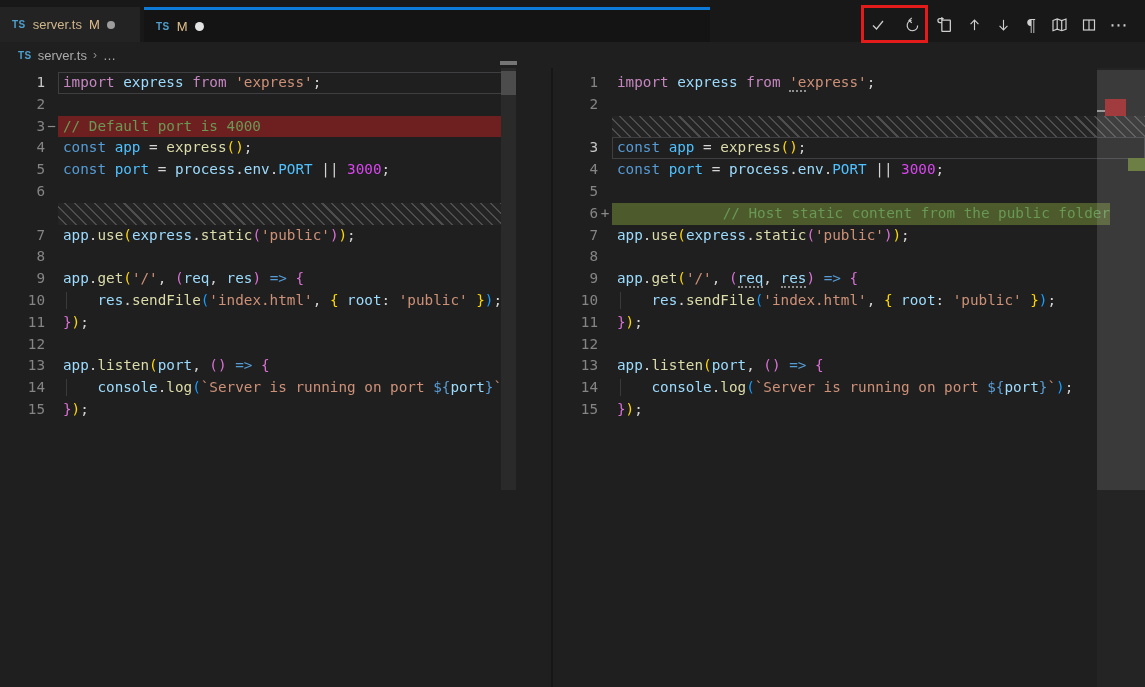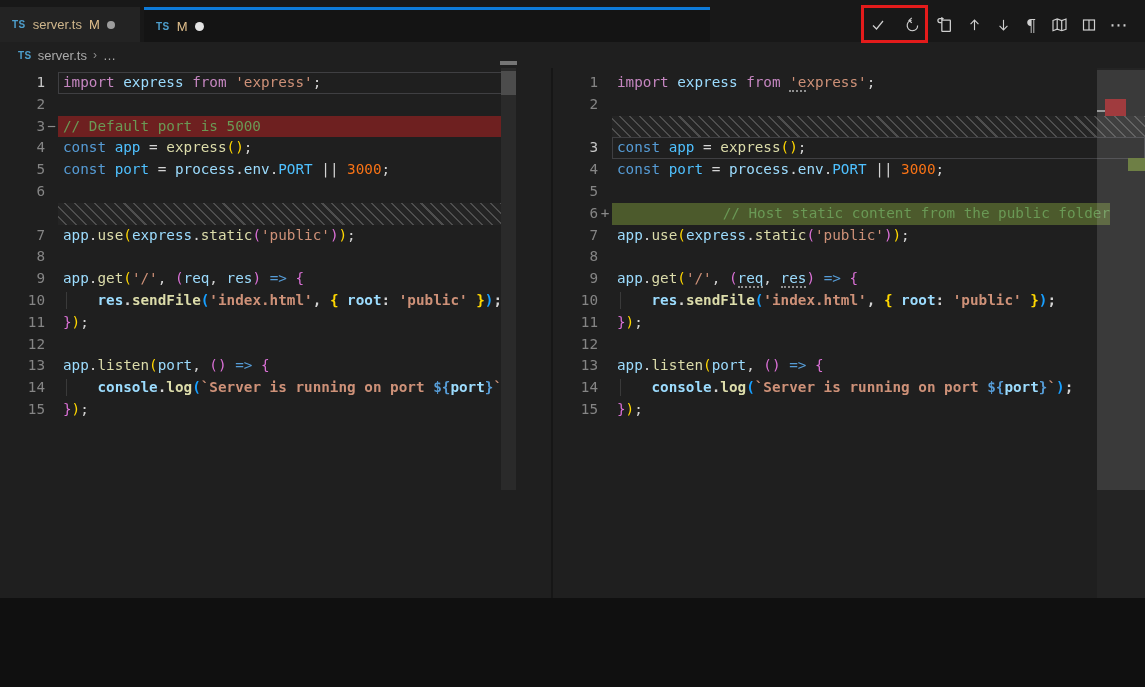--- a/index.html
+++ b/index.html
@@ -1,17 +1,17 @@
 <!DOCTYPE html>
 <html><head>
 <meta charset="utf-8">
 <style>
   * { margin:0; padding:0; box-sizing:border-box; }
   body { background:#101010; font-family:"Liberation Sans", sans-serif; }
-  .screen { position:relative; width:1145px; height:598px; background:#1f1f1f; overflow:hidden; }
+  .screen { position:relative; width:1145px; height:687px; background:#1f1f1f; overflow:hidden; }
 
   
   .tabbar { position:absolute; left:0; top:0; width:1145px; height:42px; background:#181818; }
   .tab { position:absolute; top:7px; height:35px; display:flex; align-items:center; gap:7px;
          padding:0 12px; font-size:13px; color:#cfb68c; cursor:pointer; }
   .tab-1 { left:0; width:140px; background:#232323; }
   .tab-2 { left:144px; width:566px; background:#141414; border-top:3px solid #0d7ad8; color:#d9c4a0; }
   .ts-icon { font-weight:bold; font-size:10px; color:#4e9fcd; letter-spacing:0.5px; flex:0 0 auto; }
   .badge-m { color:#E2C08D; font-size:13px; }
   .dirty-dot { width:9px; height:9px; border-radius:50%; background:#e3e3e3; flex:0 0 auto; }
@@ -40,31 +40,31 @@
   .pane-left  .row { width:516px; }
   .pane-right .row { width:589px; }
   .row { display:flex; height:21.8px; line-height:21.8px; }
   .num { width:45px; text-align:right; color:#858585; flex:0 0 auto; }
   .pane-right .num { width:42px; }
   .num.act { color:#c6c6c6; }
   .mark { width:13px; text-align:center; color:#8a8a8a; flex:0 0 auto; }
   .pane-right .mark { width:14px; }
   .content { flex:1; padding-left:5px; white-space:pre; overflow:hidden; position:relative; }
   .content.cur { box-shadow:inset 0 0 0 1px #3f3f42; }
-  .content.ind { background:linear-gradient(#3a3a3a,#3a3a3a) 8px 2px / 1px 17px no-repeat;font-weight:bold; }
+  .content.ind { background:linear-gradient(#3a3a3a,#3a3a3a) 8px 2px / 1px 17px no-repeat; }
   .band-del { background:#6e2020; }
   .band-add { background:#4c5a2c;text-align:right; }
   .pane-right .band-add { max-width:498px; }
   .row-hatch .content {
       background-color:#242424;
       background-image:repeating-linear-gradient(45deg, transparent 0 5.5px, #4e4e4e 5.5px 7px); }
 
   
   .c-kw{color:#569CD6}.c-ctrl{color:#C586C0}.c-str{color:#CE9178}.c-com{color:#6A9955}
-  .c-fn{color:#DCDCAA}.c-var{color:#9CDCFE}.c-cvar{color:#4FC1FF}.c-num{color:#f97316}
+  .c-fn{color:#DCDCAA}.c-var{color:#9CDCFE}.c-cvar{color:#4FC1FF}.c-num{color:#d946ef}
   .c-pun{color:#D4D4D4}.c-d{color:#D4D4D4}.c-b1{color:#FFD700}.c-b2{color:#DA70D6}
   .c-b3{color:#179FFF}.c-arr{color:#569CD6}.c-tmp{color:#569CD6}
   .u { border-bottom:2px dotted #8f8f8f; }
 
   
   .sash { position:absolute; left:551px; top:68px; width:2px; height:619px; background:#161616; }
   .lscroll-track { position:absolute; left:501px; top:68px; width:15px; height:422px; background:#2a2a2a; }
   .lscroll-slider { position:absolute; left:501px; top:71px; width:15px; height:24px; background:#4c4c4c; }
   .lscroll-dash { position:absolute; left:500px; top:61px; width:17px; height:4px; background:#757575; }
 
@@ -158,21 +158,21 @@
         <div class="content cur"><span class="c-ctrl">import</span><span class="c-d"> </span><span class="c-var">express</span><span class="c-d"> </span><span class="c-ctrl">from</span><span class="c-d"> </span><span class="c-str">'express'</span><span class="c-pun">;</span></div>
       </div>
       <div class="row">
         <span class="num">2</span>
         <span class="mark"></span>
         <div class="content"></div>
       </div>
       <div class="row">
         <span class="num">3</span>
         <span class="mark">−</span>
-        <div class="content band-del"><span class="c-com">// Default port is 5000</span></div>
+        <div class="content band-del"><span class="c-com">// Default port is 4000</span></div>
       </div>
       <div class="row">
         <span class="num">4</span>
         <span class="mark"></span>
         <div class="content"><span class="c-kw">const</span><span class="c-d"> </span><span class="c-cvar">app</span><span class="c-pun"> = </span><span class="c-fn">express</span><span class="c-b1">()</span><span class="c-pun">;</span></div>
       </div>
       <div class="row">
         <span class="num">5</span>
         <span class="mark"></span>
         <div class="content"><span class="c-kw">const</span><span class="c-d"> </span><span class="c-cvar">port</span><span class="c-pun"> = </span><span class="c-var">process</span><span class="c-pun">.</span><span class="c-var">env</span><span class="c-pun">.</span><span class="c-cvar">PORT</span><span class="c-pun"> || </span><span class="c-num">3000</span><span class="c-pun">;</span></div>

